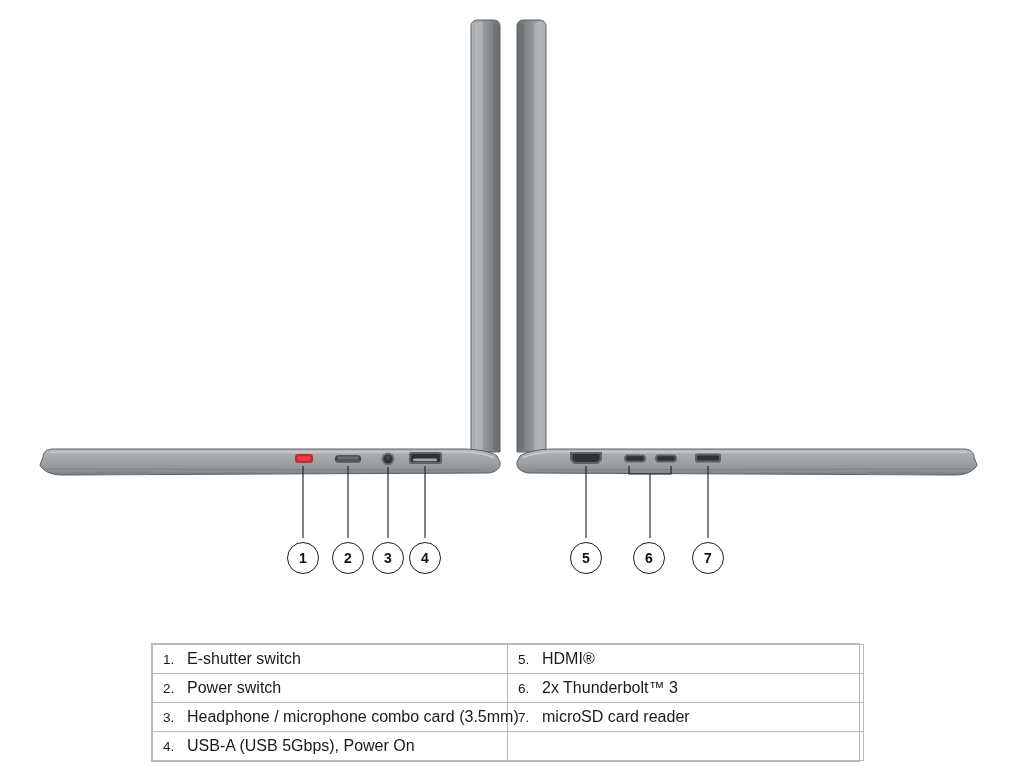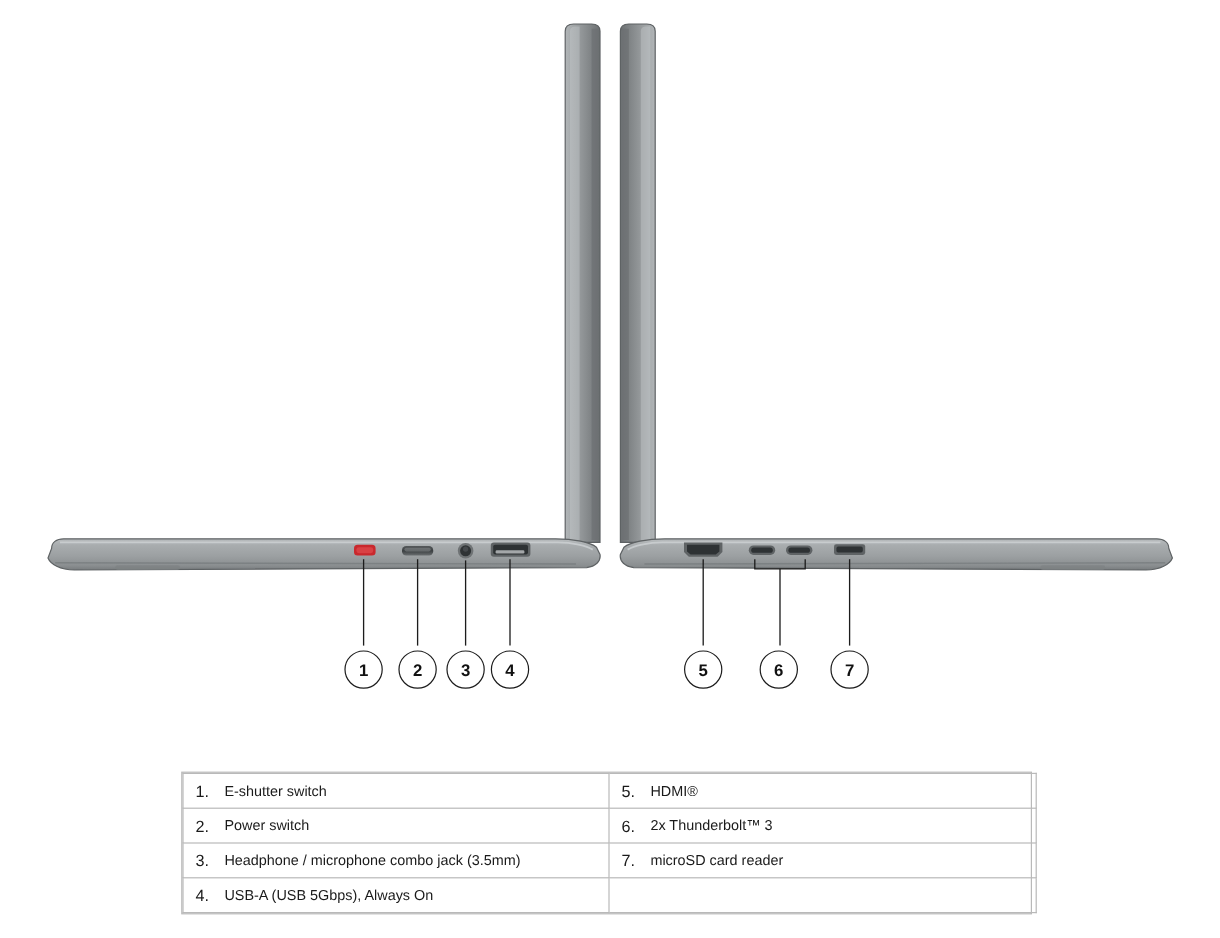--- a/index.html
+++ b/index.html
@@ -72,21 +72,21 @@
     display: flex;
     align-items: center;
     padding: 0 0 0 10px;
     white-space: nowrap;
   }
   .cell-num {
     width: 24px;
     flex: 0 0 24px;
     font-size: 13.5px;
   }
-  .cell-txt { font-size: 12px; }
+  .cell-txt { font-size: 16px; }
   td.empty .cell-inner { visibility: hidden; }
 </style>
 </head>
 <body>
 
 <div id="illustration">
   <svg width="1017" height="600" viewBox="0 0 1017 600" xmlns="http://www.w3.org/2000/svg">
     <defs>
       <linearGradient id="lidGrad" x1="0" y1="0" x2="1" y2="0">
         <stop offset="0%" stop-color="#b2b6b8"></stop>
@@ -272,35 +272,35 @@
           <div class="cell-inner">
             <span class="cell-num">6.</span>
             <span class="cell-txt">2x Thunderbolt™ 3</span>
           </div>
         </td>
       </tr>
       <tr>
         <td class="left-col">
           <div class="cell-inner">
             <span class="cell-num">3.</span>
-            <span class="cell-txt">Headphone / microphone combo jack (3.5mm)</span>
+            <span class="cell-txt">Headphone / microphone combo card (3.5mm)</span>
           </div>
         </td>
         <td class="right-col">
           <div class="cell-inner">
             <span class="cell-num">7.</span>
             <span class="cell-txt">microSD card reader</span>
           </div>
         </td>
       </tr>
       <tr>
         <td class="left-col">
           <div class="cell-inner">
             <span class="cell-num">4.</span>
-            <span class="cell-txt">USB-A (USB 5Gbps), Always On</span>
+            <span class="cell-txt">USB-A (USB 5Gbps), Power On</span>
           </div>
         </td>
         <td class="right-col empty">
           <div class="cell-inner">
             <span class="cell-num"></span>
             <span class="cell-txt"></span>
           </div>
         </td>
       </tr>
     </tbody>

